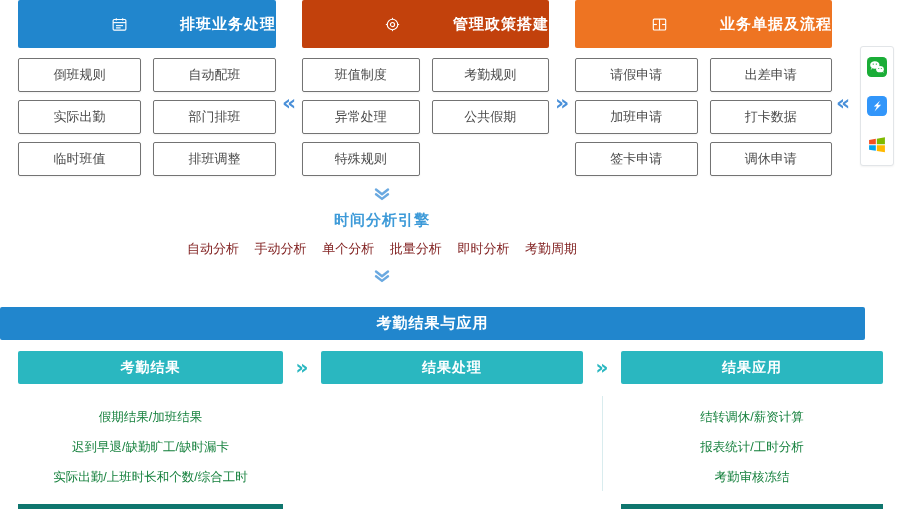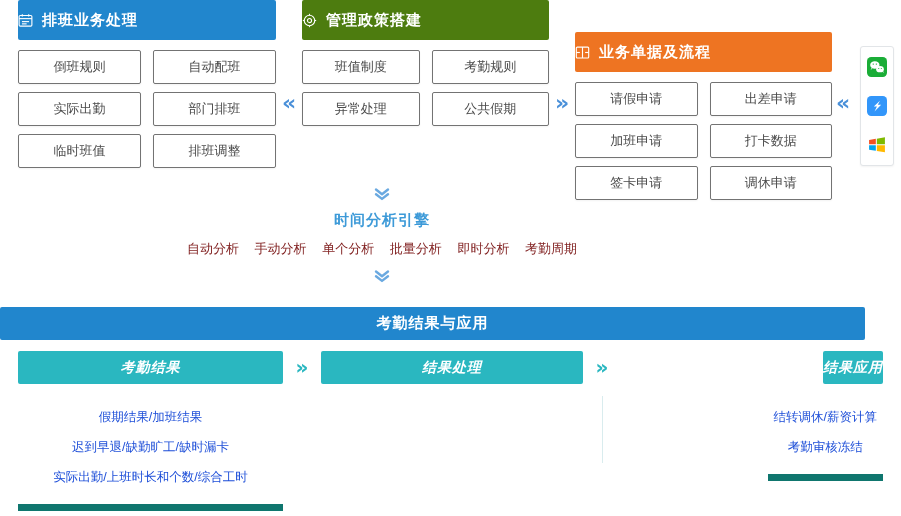--- a/index.html
+++ b/index.html
@@ -17,41 +17,42 @@
     position: absolute;
     left: 0; top: 0;
     width: 901px; height: 185px;
     display: flex;
     align-items: flex-start;
   }
 
   .panel { position: relative; }
 
   .panel-head {
-    height: 40px;
-    display: flex;
-    align-items: center;
-    justify-content: flex-start;
+    height: 48px;
+    display: flex;
+    align-items: center;
+    justify-content: flex-end;
     color: #ffffff;
     font-size: 15px;
     font-weight: bold;
     letter-spacing: 1px;
     border-radius: 2px;
+    gap: 44px;
   }
   .panel-head .hicon {
     width: 15px; height: 15px;
     margin-right: 9px;
     display: inline-flex;
     align-items: center;
     justify-content: center;
   }
   .panel-head .hicon svg { display:block; }
 
   .blue-bg { background: #2186cd; }
-  .teal-bg { background: #4d7c0f; font-family: Liberation Serif, serif; }
+  .teal-bg { background: #c2410c; font-family: Liberation Serif, serif; }
   .orange-bg { background: #ee7422; }
 
   .tile-grid {
     margin-top: 10px;
     display: grid;
     grid-template-columns: 1fr 1fr;
     grid-auto-rows: 34px;
     column-gap: 12px;
     row-gap: 8px;
   }
@@ -155,30 +156,29 @@
     height: 33px;
     background: #2ab7c0;
     color: #fff;
     font-size: 14px;
     font-weight: bold;
     letter-spacing: 1px;
     display: flex;
     align-items: center;
     justify-content: center;
     border-radius: 2px;
-    font-style: italic;
   }
   .bcol-body {
     margin-top: 18px;
     padding: 0 6px 12px 6px;
     text-align: center;
     font-size: 12.5px;
-    color: #1d4ed8;
+    color: #15803d;
     line-height: 30px;
-    border-bottom: 7px solid #0f766e;
+    border-bottom: 5px solid #0f766e;
   }
   .bcol-sep {
     position: absolute;
     top: 45px; bottom: 18px;
     width: 1px;
     background: #d9ecee;
   }
   .bconn {
     width: 38px;
     text-align: center;
@@ -234,26 +234,27 @@
             <line x1="13.6" y1="8" x2="15.1" y2="8"></line>
           </svg>
         </span>
         <span>管理政策搭建</span>
       </div>
       <div class="tile-grid">
         <div class="tile">班值制度</div>
         <div class="tile">考勤规则</div>
         <div class="tile">异常处理</div>
         <div class="tile">公共假期</div>
+        <div class="tile">特殊规则</div>
       </div>
     </div>
 
     <div class="conn">»</div>
 
-    <div class="panel" style="width:257px;margin-top:32px;">
+    <div class="panel" style="width:257px;">
       <div class="panel-head orange-bg">
         <span class="hicon">
           <svg viewBox="0 0 16 16" width="15" height="15" fill="none" stroke="#ffffff" stroke-width="1.2">
             <rect x="1.4" y="2.2" width="13.2" height="11.6" rx="1"></rect>
             <line x1="8" y1="2.2" x2="8" y2="13.8"></line>
             <line x1="1.4" y1="8" x2="5.2" y2="8"></line>
             <line x1="10.8" y1="8" x2="14.6" y2="8"></line>
           </svg>
         </span>
         <span>业务单据及流程</span>
@@ -340,24 +341,25 @@
 
     <div class="bconn">»</div>
 
     <div class="bcol" style="width:262px;">
       <div class="bcol-sep" style="left:-19px;"></div>
       <div class="bcol-head">结果处理</div>
     </div>
 
     <div class="bconn">»</div>
 
-    <div class="bcol" style="width:262px;align-items:flex-end;">
+    <div class="bcol" style="width:262px;">
       <div class="bcol-sep" style="left:-19px;"></div>
       <div class="bcol-head">结果应用</div>
       <div class="bcol-body">
         <div>结转调休/薪资计算</div>
+        <div>报表统计/工时分析</div>
         <div>考勤审核冻结</div>
       </div>
     </div>
 
   </div>
 
 </div>
 
 </body></html>

